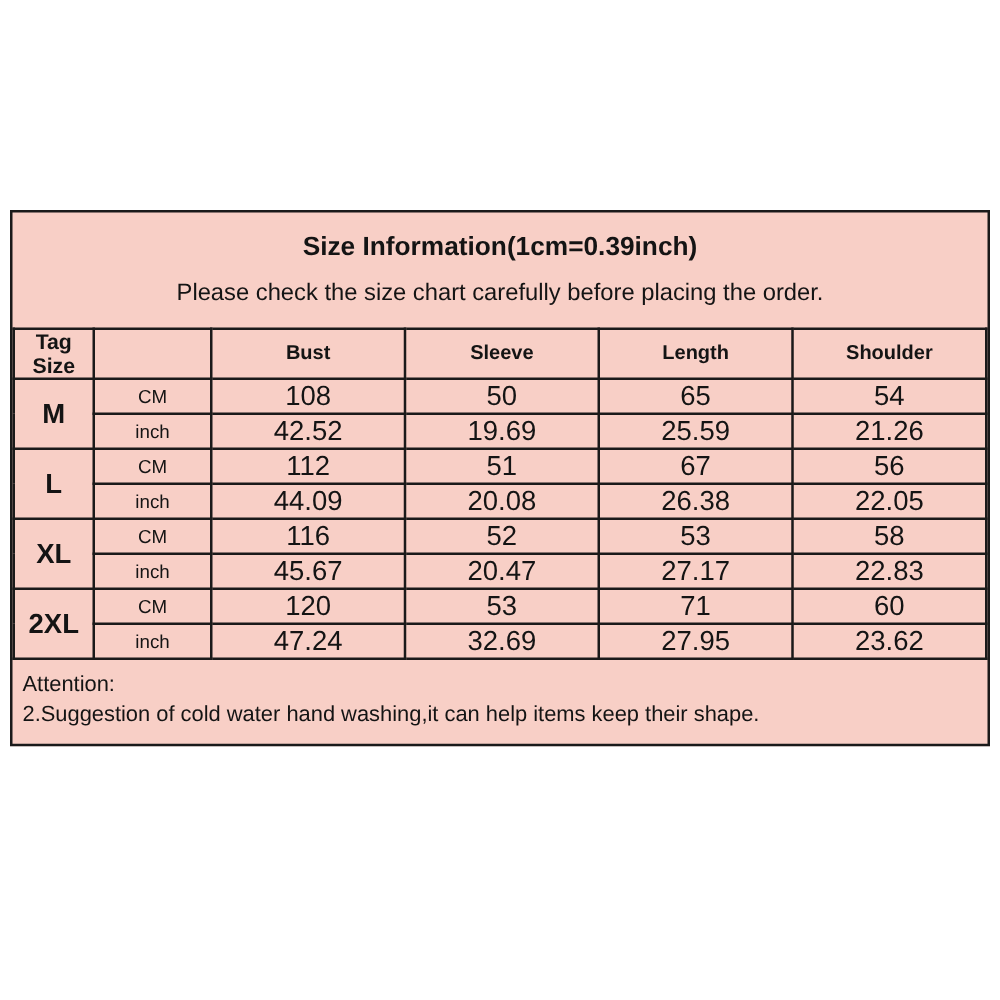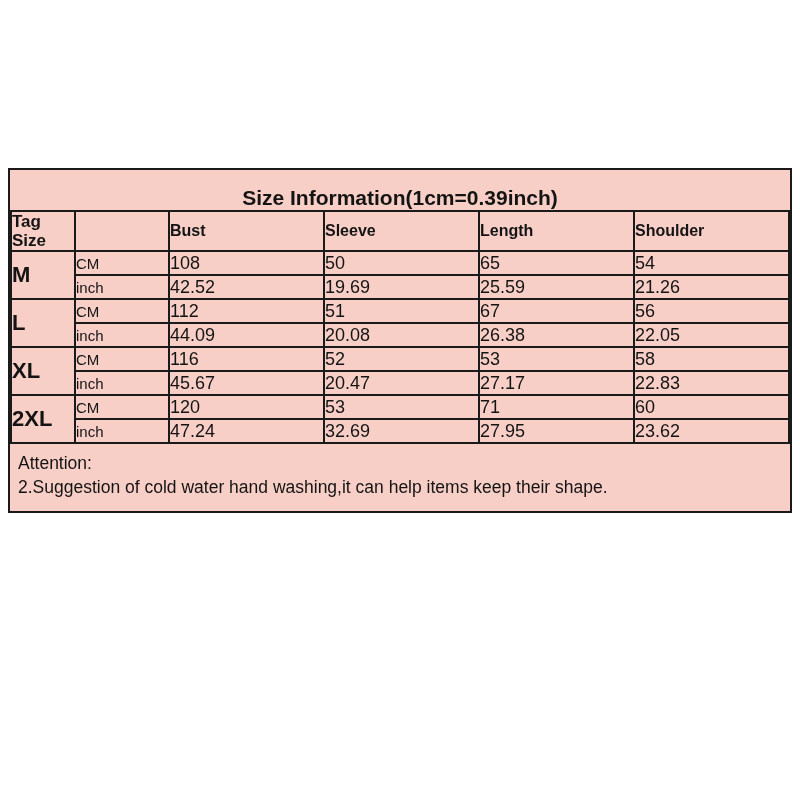--- a/index.html
+++ b/index.html
@@ -39,21 +39,21 @@
     color: #141414;
     padding: 14px 10px 16px 10px;
   }
   table.size-table {
     width: 100%;
     border-collapse: collapse;
     table-layout: fixed;
   }
   table.size-table td, table.size-table th {
     border: 2px solid #1a1a1a;
-    text-align: left;
+    text-align: center;
     color: #141414;
     background: #f8cfc6;
     padding: 0;
   }
   .hdr-tag {
     width: 62px;
     font-size: 17px;
     font-weight: bold;
     line-height: 1.12;
     padding: 4px 0;
@@ -69,41 +69,42 @@
   .tag-cell {
     font-size: 22px;
     font-weight: bold;
   }
   .unit-cell {
     font-size: 15px;
     font-weight: normal;
     height: 22px;
   }
   .val-cell {
-    font-size: 18px;
+    font-size: 22px;
     height: 22px;
   }
   .attention {
     padding: 8px 8px 10px 8px;
     font-size: 17.5px;
     color: #141414;
     line-height: 1.33;
     border-radius: 12px;
   }
   .attention div {
     margin: 0 0 1px 0;
   }
 </style>
 </head>
 <body>
 
 <div id="root">
   <div class="chart-wrap">
 
     <div class="title">Size Information(1cm=0.39inch)</div>
+    <div class="subtitle">Please check the size chart carefully before placing the order.</div>
 
     <table class="size-table">
       <tbody>
           <tr>
         <td class="hdr-tag">
           <div>Tag</div>
           <div>Size</div>
         </td>
         <td class="hdr-unit"></td>
         <td class="hdr-measure">Bust</td>

